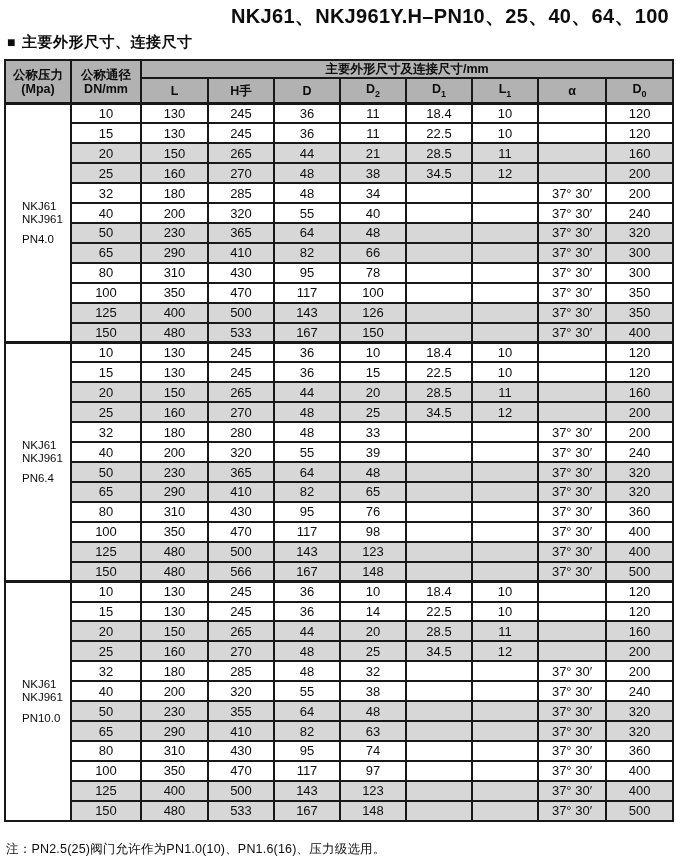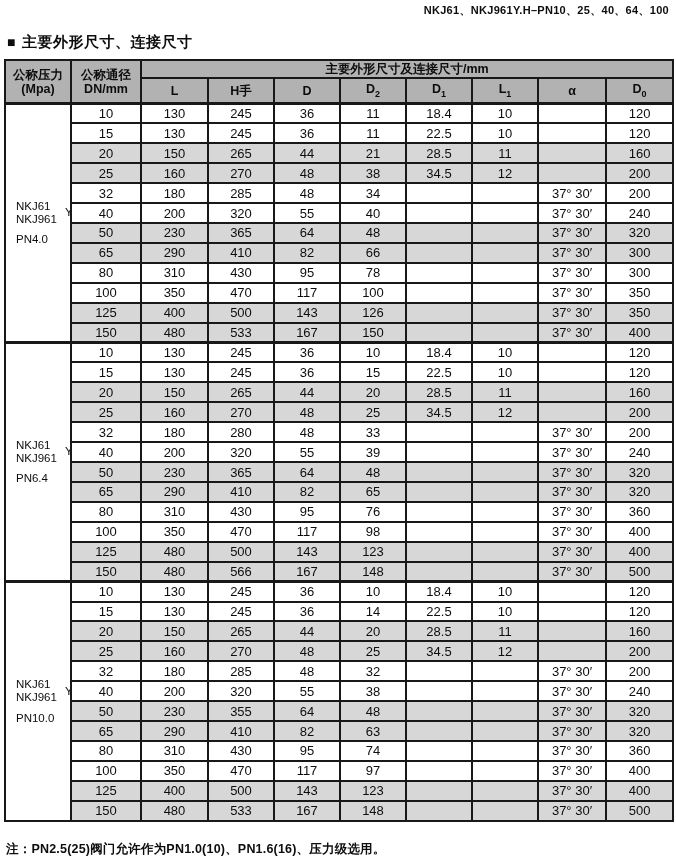--- a/index.html
+++ b/index.html
@@ -3,21 +3,21 @@
 <meta charset="utf-8">
 <style>
   html,body{margin:0;padding:0;}
   body{
     width:676px;height:865px;position:relative;background:#ffffff;
     font-family:"Liberation Sans","DejaVu Sans",sans-serif;color:#0d0d0d;
     overflow:hidden;
   }
   .page-title{
     position:absolute;top:3px;right:7px;
-    font-size:11px;font-weight:bold;letter-spacing:.3px;white-space:nowrap;
+    font-size:20px;font-weight:bold;letter-spacing:.3px;white-space:nowrap;
   }
   .section-title{
     position:absolute;top:33px;left:7px;
     font-size:15px;font-weight:bold;letter-spacing:.5px;font-family:Liberation Serif, serif;
   }
   .section-title .marker{font-size:14px;margin-right:6px;}
   table.dims{
     position:absolute;top:59px;left:4px;
     width:668px;height:763px;
     border-collapse:collapse;table-layout:fixed;
@@ -33,29 +33,29 @@
   tr.hdr-span th{height:16px;}
   tr.hdr-cols th{height:23px;}
   .dims thead sub{font-size:9px;}
   tbody tr{height:19.8px;}
   tbody td{font-size:13px;font-weight:normal;}
   tbody tr.shaded td{background:#d7d7d7;}
   tbody tr.group-start td{border-top:3px solid #181818;}
   td.model-cell{
     background:#ffffff !important;
     text-align:left;vertical-align:middle;
-    font-size:11.5px;line-height:1.15;padding-left:10px;
+    font-size:11.5px;line-height:1.15;padding-left:16px;
   }
   .model-row{display:flex;align-items:center;}
   .model-lines{display:inline-block;}
   .model-suffix{display:inline-block;margin-left:8px;}
   .model-pn{margin-top:7px;}
   .note{
     position:absolute;left:6px;top:841px;
-    font-size:12.5px;font-weight:bold;letter-spacing:.2px;
+    font-size:12.5px;font-weight:normal;letter-spacing:.2px;
   }
 </style>
 </head>
 <body>
 
 <div class="page-title">NKJ61、NKJ961Y.H–PN10、25、40、64、100</div>
 
 <div class="section-title"><span class="marker">■</span><span>主要外形尺寸、连接尺寸</span></div>
 
 <table class="dims">

